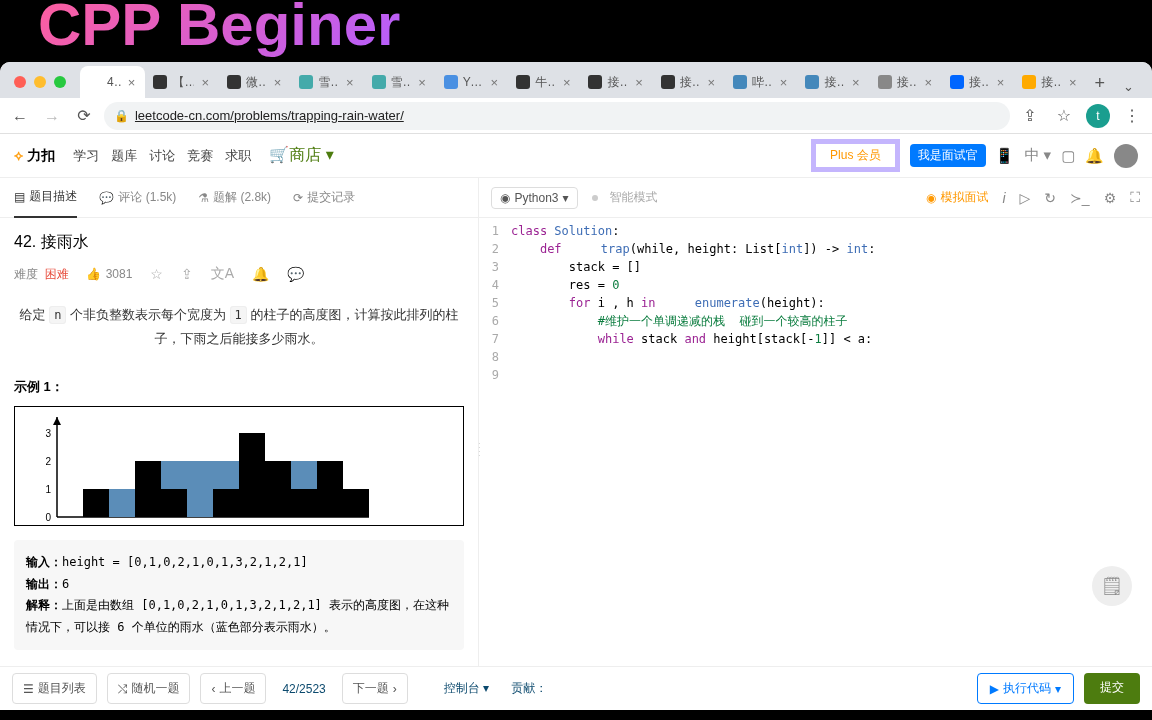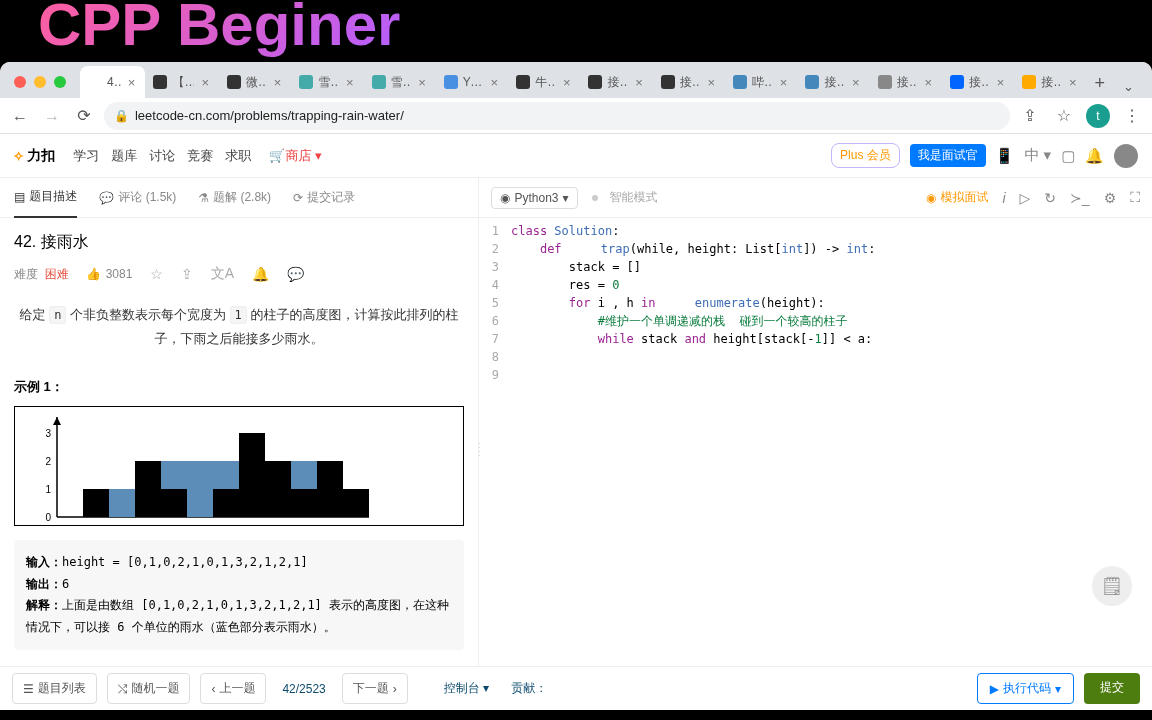--- a/index.html
+++ b/index.html
@@ -15,30 +15,30 @@
 .tab-ico { width: 14px; height: 14px; border-radius: 3px; flex-shrink: 0; }
 .tab-close { color: #777; font-size: 13px; padding: 0 2px; cursor: pointer; }
 .tab-title { white-space: nowrap; overflow: hidden; text-overflow: ellipsis; max-width: 28px; }
 .newtab { padding: 4px 8px; color: #555; font-size: 18px; cursor: pointer; }
 .tabbar .chev { margin-left: auto; padding: 4px 10px; color: #555; cursor: pointer; }
 .urlbar { height: 36px; background: #fff; border-bottom: 1px solid #e0e0e0; display: flex; align-items: center; padding: 0 8px; gap: 8px; }
 .nav-btn { width: 24px; height: 24px; display: flex; align-items: center; justify-content: center; color: #555; cursor: pointer; font-size: 16px; border-radius: 50%; }
 .nav-btn.disabled { color: #bbb; }
 .url-field { flex: 1; height: 28px; background: #f1f3f4; border-radius: 14px; display: flex; align-items: center; padding: 0 10px; gap: 6px; }
 .url-lock { color: #5f6368; font-size: 12px; }
-.url-text { font-size: 13px; color: #222; }
+.url-text { font-size: 13px; color: #222; text-decoration: underline; }
 .url-end { display: flex; gap: 10px; align-items: center; }
 .avatar-t { width: 24px; height: 24px; border-radius: 50%; background: #1a9e8f; color: #fff; display: flex; align-items: center; justify-content: center; font-size: 12px; }
 .lc-header { height: 44px; border-bottom: 1px solid #eee; display: flex; align-items: center; padding: 0 14px; gap: 18px; }
 .lc-logo { font-weight: 600; font-size: 14px; display: flex; align-items: center; gap: 4px; }
 .lc-nav { display: flex; gap: 12px; font-size: 13px; color: #444; }
 .lc-nav-item { cursor: pointer; }
-.lc-shop { color: #ef4444; font-size: 13px; cursor: pointer; }
+.lc-shop { color: #4d7c0f; font-size: 16px; cursor: pointer; }
 .lc-right { margin-left: auto; display: flex; align-items: center; gap: 10px; }
-.btn-plus { border: 1px solid #c4b5fd; color: #ff9800; border-radius: 8px; padding: 3px 8px; font-size: 12px; cursor: pointer; }
+.btn-plus { border: 5px solid #c4b5fd; color: #ff9800; border-radius: 0; padding: 3px 14px; font-size: 12px; cursor: pointer; }
 .btn-interview { background: #007aff; color: #fff; border-radius: 4px; padding: 3px 8px; font-size: 12px; cursor: pointer; }
 .lc-ico { color: #888; font-size: 15px; cursor: pointer; }
 .avatar-sm { width: 24px; height: 24px; border-radius: 50%; background: #888; }
 .lc-subnav { height: 40px; border-bottom: 1px solid #eee; display: flex; align-items: stretch; padding: 0; }
 .subnav-left { width: 478px; display: flex; align-items: center; padding: 0 14px; gap: 22px; }
 .sub-item { display: flex; align-items: center; gap: 4px; font-size: 12px; color: #888; cursor: pointer; }
 .sub-item.active { color: #333; border-bottom: 2px solid #333; height: 40px; }
 .subnav-right { flex: 1; display: flex; align-items: center; padding: 0 12px; gap: 14px; border-left: 1px solid #eee; }
 .lang-sel { border: 1px solid #ddd; border-radius: 4px; padding: 3px 8px; font-size: 12px; color: #555; cursor: pointer; display: flex; align-items: center; gap: 4px; }
 .smart { font-size: 12px; color: #aaa; display: flex; align-items: center; gap: 12px; }

